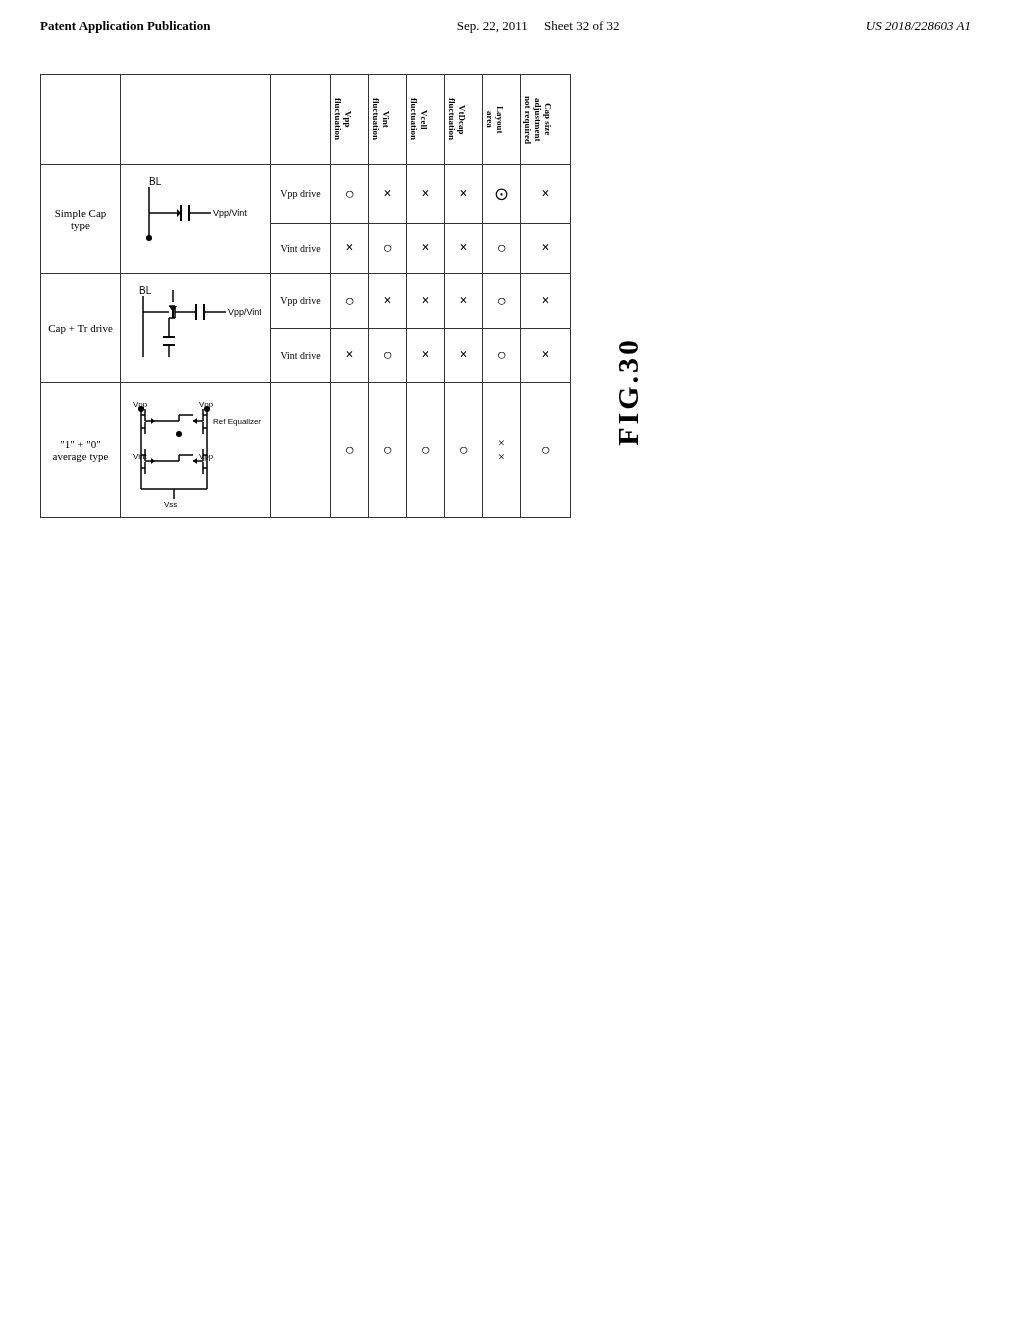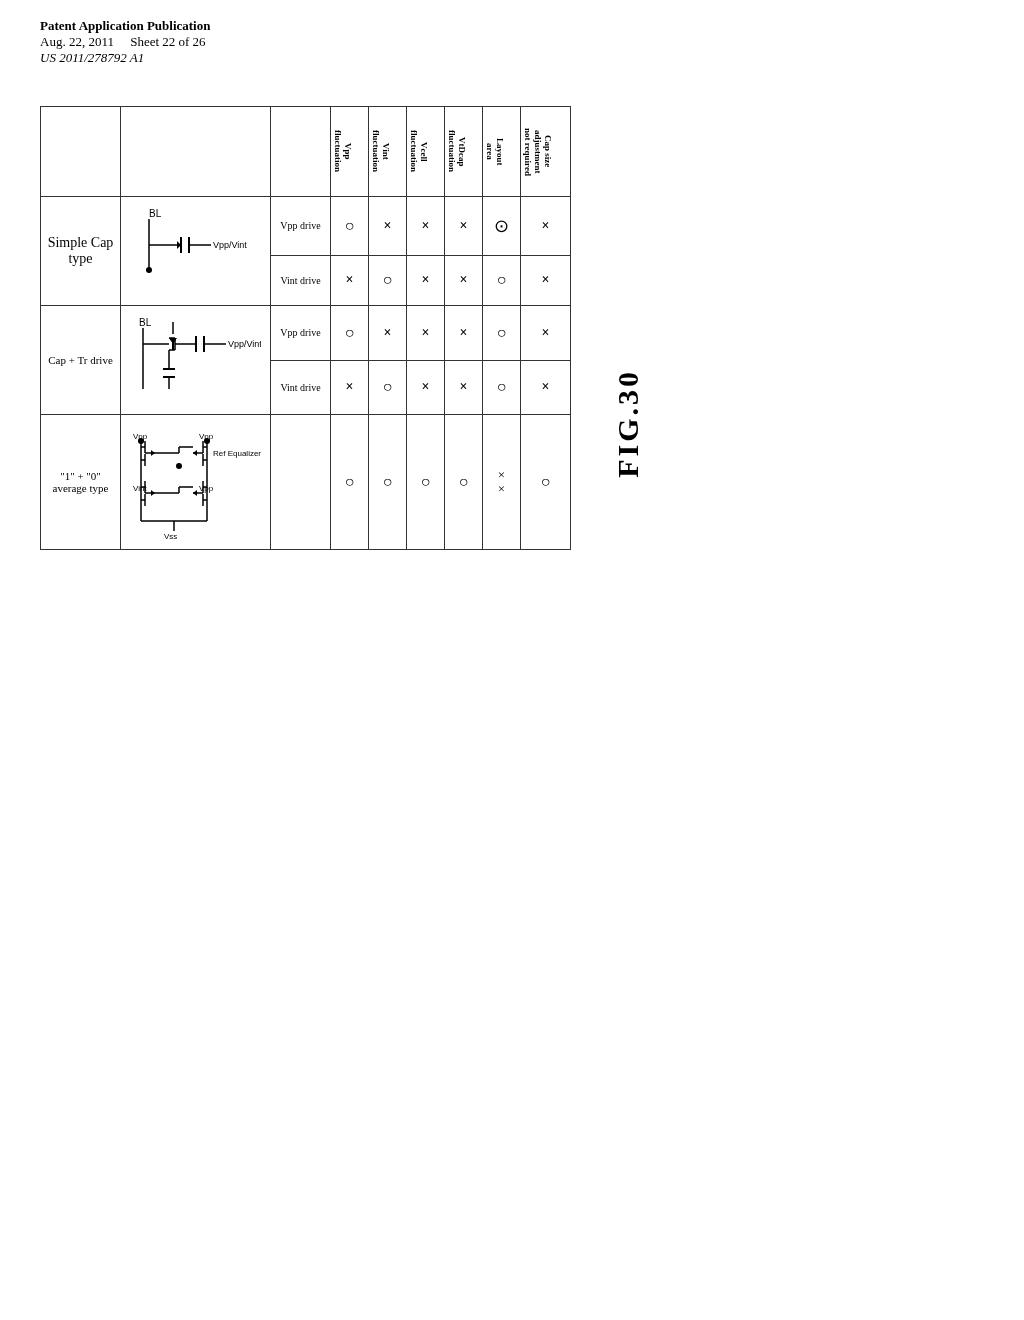--- a/index.html
+++ b/index.html
@@ -11,21 +11,20 @@
       overflow: hidden;
       position: relative;
     }
 
     .header {
       display: flex;
       justify-content: space-between;
       align-items: flex-start;
       padding: 18px 53px 0 40px;
       font-size: 13px;
-      flex-direction: column;
     }
     .header-left { font-weight: bold; }
     .header-center { text-align: center; }
     .header-right { font-style: italic; font-size: 13px; }
 
     .main-content {
       display: flex;
       padding: 30px 40px 0 40px;
       gap: 20px;
     }
@@ -70,25 +69,25 @@
       justify-content: center;
       padding-top: 80px;
     }
   </style>
 </head>
 <body>
 
 <div class="header">
   <div class="header-left">Patent Application Publication</div>
   <div class="header-center">
-    <span>Aug. 22, 2011</span>
+    <span>Sep. 22, 2011</span>
     &nbsp;&nbsp;&nbsp;
-    <span>Sheet 22 of 26</span>
+    <span>Sheet 32 of 32</span>
   </div>
-  <div class="header-right">US 2011/278792 A1</div>
+  <div class="header-right">US 2018/228603 A1</div>
 </div>
 
 <div class="main-content">
 
   <div style="padding-top: 10px;">
     <table>
       <thead>
         <tr class="header-row">
           <th class="no-rotate" style="width:80px; writing-mode:horizontal-tb;"></th>
           <th class="no-rotate" style="width:150px; writing-mode:horizontal-tb;"></th>
@@ -97,21 +96,21 @@
           <th style="width:38px;">Vint<br>fluctuation</th>
           <th style="width:38px;">Vcell<br>fluctuation</th>
           <th style="width:38px;">VtDcap<br>fluctuation</th>
           <th style="width:38px;">Layout<br>area</th>
           <th style="width:50px;">Cap size<br>adjustment<br>not required</th>
         </tr>
       </thead>
       <tbody>
 
         <tr>
-          <td rowspan="2" style="width:80px; font-size:14px;">Simple Cap type</td>
+          <td rowspan="2" style="width:80px; font-size:11px;">Simple Cap type</td>
           <td rowspan="2" class="circuit-cell" style="width:150px; padding:8px 4px;">
             
             <svg width="130" height="90" viewBox="0 0 130 90" xmlns="http://www.w3.org/2000/svg">
 
               <text x="18" y="12" font-size="10" font-family="Arial">BL</text>
               <line x1="18" y1="14" x2="18" y2="65" stroke="#000" stroke-width="1.5"></line>
 
               <line x1="18" y1="40" x2="50" y2="40" stroke="#000" stroke-width="1.5"></line>
 
               <line x1="50" y1="32" x2="50" y2="48" stroke="#000" stroke-width="2"></line>

